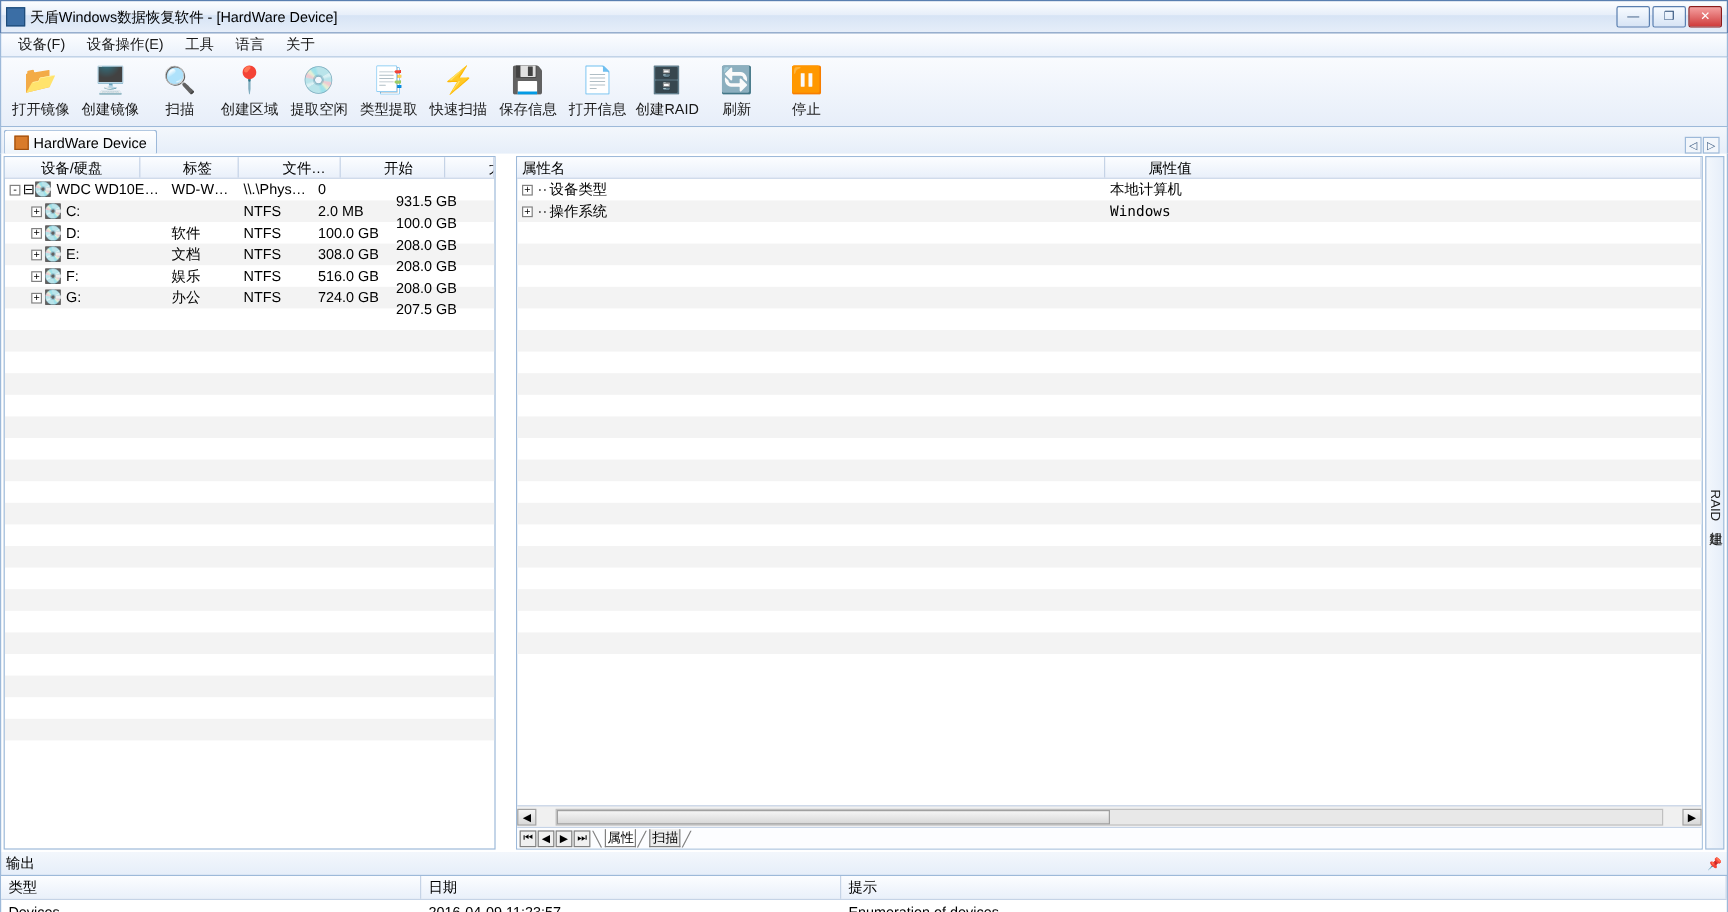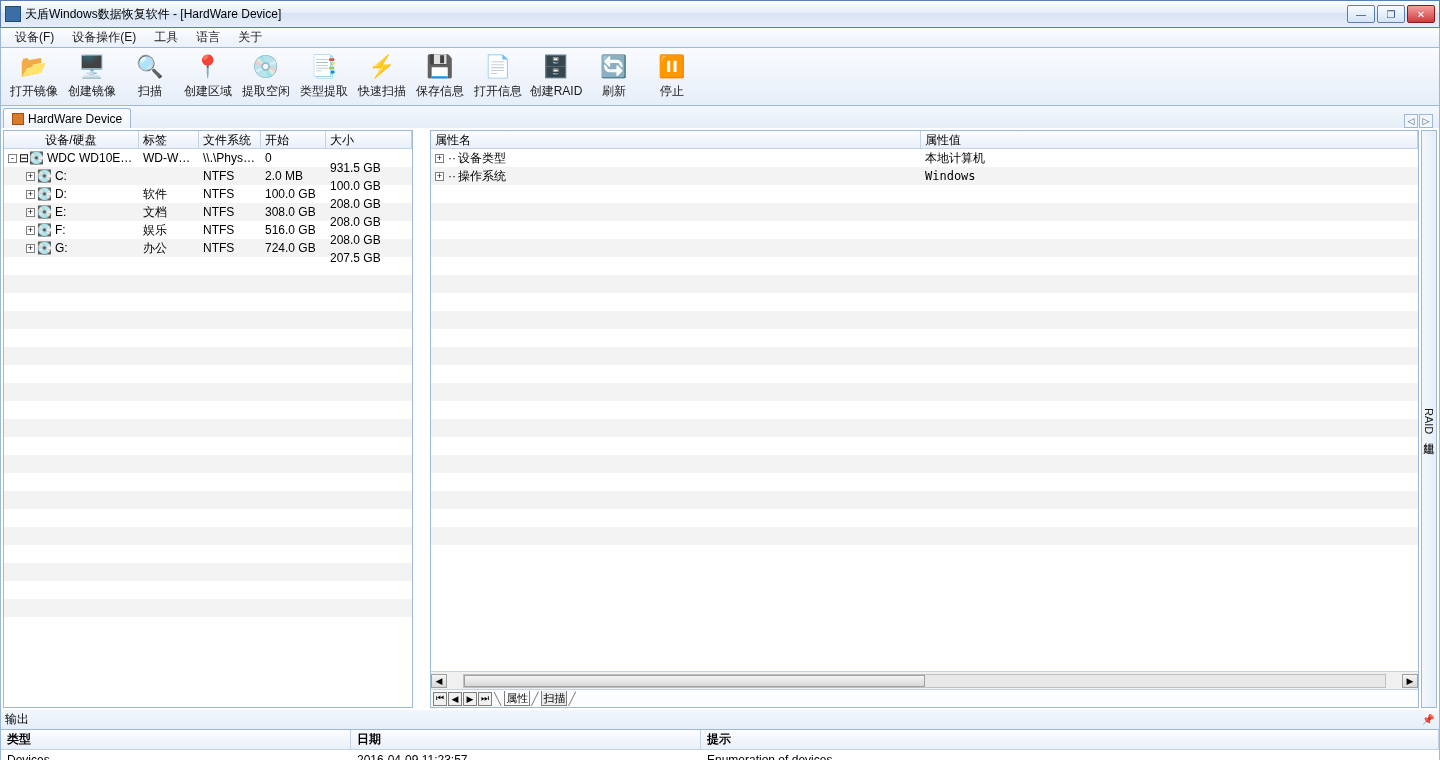--- a/index.html
+++ b/index.html
@@ -30,21 +30,21 @@
 .navflip { margin-left:auto; display:flex; gap:1px; padding-right:4px; }
 .navflip span { width:14px; height:14px; border:1px solid #9db9d9; background:#f2f6fb; display:flex; align-items:center; justify-content:center; font-size:9px; color:#3a5a80; }
 
 
 .mainwrap { display:flex; height: calc(760px - 28px - 24px - 58px - 22px - 24px - 22px); border-left:1px solid #9db9d9; border-right:1px solid #9db9d9; }
 .leftpanel { width: 410px; border:1px solid #9db9d9; margin:2px 1px 2px 2px; background:#fff; display:flex; flex-direction:column; }
 .rightpanel { flex:1; border:1px solid #9db9d9; margin:2px 2px 2px 16px; background:#fff; display:flex; flex-direction:column; position:relative; }
 .sidetab { width:16px; border:1px solid #9db9d9; margin:2px 2px 2px 0; background:linear-gradient(90deg,#f3f7fc,#e6eef9); display:flex; flex-direction:column; align-items:center; padding-top:4px; writing-mode: vertical-rl; font-size:11px; color:#1a1a1a; }
 
 
-.gridhead { height:18px; background: linear-gradient(#fcfdff,#e9f0fa); border-bottom:1px solid #c5d3e6; display:flex; }
+.gridhead { height:18px; background: linear-gradient(#fcfdff,#e9f0fa); border-bottom:1px solid #c5d3e6; display:flex;gap:32px; }
 .gridhead .col { border-right:1px solid #c5d3e6; padding: 1px 4px; color:#000; overflow:hidden; white-space:nowrap; text-overflow:ellipsis; }
 .leftpanel .c0 { width:135px; text-align:center; }
 .leftpanel .c1 { width:60px; }
 .leftpanel .c2 { width:62px; }
 .leftpanel .c3 { width:65px; }
 .leftpanel .c4 { flex:1; }
 .gridbody { flex:1; overflow:hidden; }
 .gridrow { height:18px; display:flex; align-items:center; }
 .gridrow.alt { background:#f3f3f3; }
 .gridrow .cell { padding: 0 4px; overflow:hidden; white-space:nowrap; text-overflow:ellipsis; color:#000; }
@@ -69,21 +69,21 @@
 .tabstrip-bottom { height:18px; display:flex; align-items:center; padding:0 2px; border-top:1px solid #c5d3e6; background:#fcfdff; }
 .tabstrip-bottom .navbtn { width:14px; height:14px; border:1px solid #808080; background:#f0f0f0; margin-right:1px; display:flex; align-items:center; justify-content:center; font-size:9px; }
 .tabstrip-bottom .btab { margin-left:2px; padding:0 1px; border:1px solid #808080; border-top:none; background:#fff; height:15px; display:flex; align-items:center; font-size:11px; }
 .tabstrip-bottom .btab.inactive { background:#ededed; }
 .tabstrip-bottom .sep { color:#808080; margin: 0 1px; }
 
 
 .outhdr { height:20px; background:linear-gradient(#f3f7fc,#e6eef9); border:1px solid #9db9d9; border-top:none; display:flex; align-items:center; padding:0 4px; color:#000; }
 .outhdr .pin { margin-left:auto; font-size:10px; color:#555; }
 .outgrid { height: 76px; border-left:1px solid #9db9d9; border-right:1px solid #9db9d9; background:#fff; display:flex; flex-direction:column; }
-.outgrid .ohead { height:20px; display:flex; background:linear-gradient(#fcfdff,#e9f0fa); border-bottom:1px solid #c5d3e6;font-weight:bold; }
+.outgrid .ohead { height:20px; display:flex; background:linear-gradient(#fcfdff,#e9f0fa); border-bottom:1px solid #c5d3e6; }
 .outgrid .ohead .oc { border-right:1px solid #c5d3e6; padding:1px 6px; }
 .outgrid .orow { display:flex; height:20px; align-items:center; }
 .outgrid .oc0 { width:350px; }
 .outgrid .oc1 { width:350px; }
 .outgrid .oc2 { flex:1; }
 .outgrid .ocell { padding:0 6px; }
 .outgrid .body { flex:1; overflow-y:auto; }
 </style>
 </head>
 <body>

